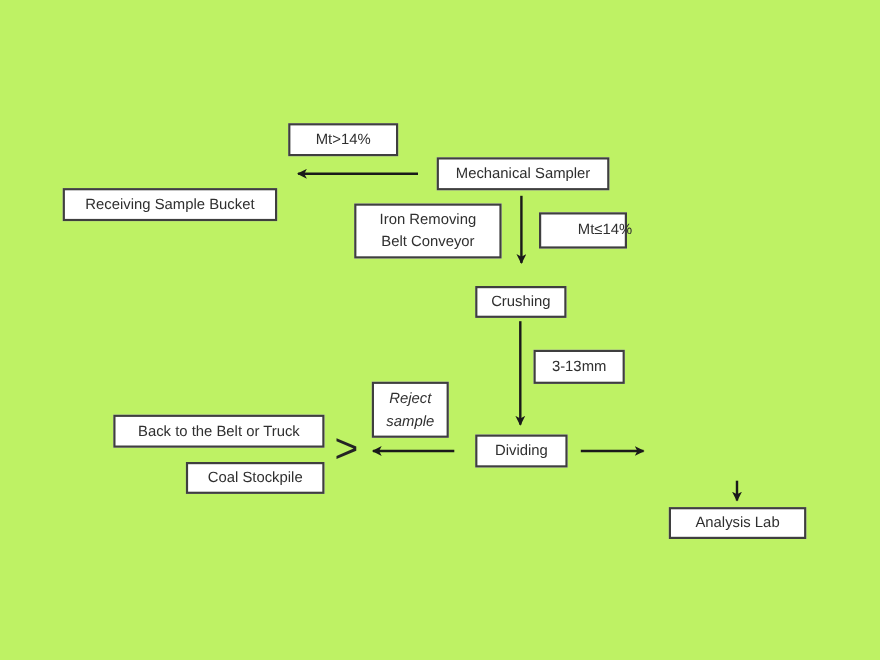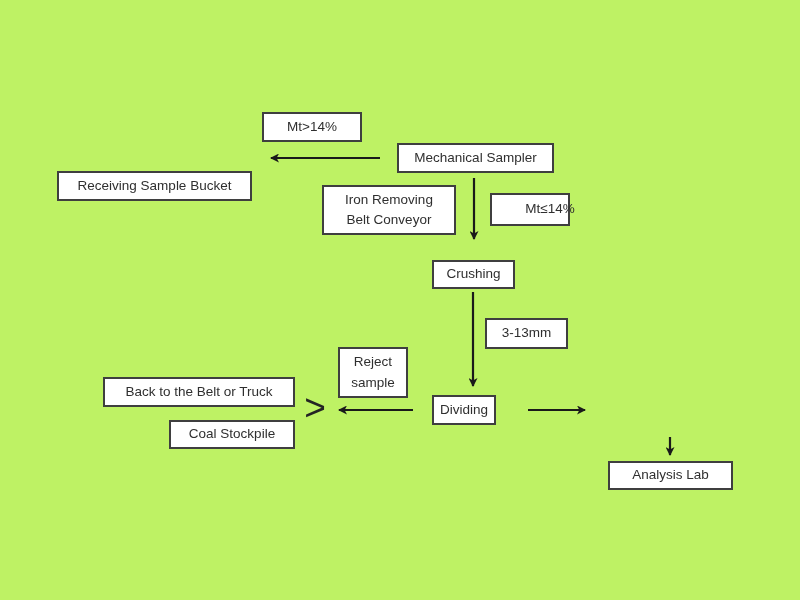--- a/index.html
+++ b/index.html
@@ -27,24 +27,24 @@
     padding: 0 4px;
   }
   
   #n-mt-gt-14        { left: 262px; top: 112px; width: 100px; height: 30px; }
   #n-receiving       { left:  57px; top: 143px; width: 195px; height: 30px; margin-top: 28px; }
   #n-mech-sampler    { left: 397px; top: 143px; width: 157px; height: 30px; }
   #n-iron-removing   { left: 322px; top: 185px; width: 134px; height: 50px; }
   #n-mt-le-14        { left: 490px; top: 193px; width:  80px; height: 33px; padding-left: 44px; }
   #n-crushing        { left: 432px; top: 247px; width:  83px; height: 29px; margin-top: 13px; }
   #n-3-13mm          { left: 485px; top: 318px; width:  83px; height: 31px; }
-  #n-reject-sample   { left: 338px; top: 347px; width:  70px; height: 51px; }
+  #n-reject-sample   { left: 338px; top: 347px; width:  70px; height: 51px; font-style: italic; }
   #n-back-to-belt    { left: 103px; top: 377px; width: 192px; height: 30px; }
   #n-coal-stockpile  { left: 169px; top: 420px; width: 126px; height: 29px; }
-  #n-dividing        { left: 432px; top: 395px; width:  64px; height: 30px; }
+  #n-dividing        { left: 432px; top: 395px; width:  84px; height: 30px; }
   #n-apart-collector { left: 599px; top: 396px; width: 142px; height: 28px; }
   #n-analysis-lab    { left: 608px; top: 461px; width: 125px; height: 29px; }
 
   .fork-glyph {
     position: absolute;
     left: 296px;
     top: 386px;
     width: 38px;
     height: 42px;
     display: flex;

